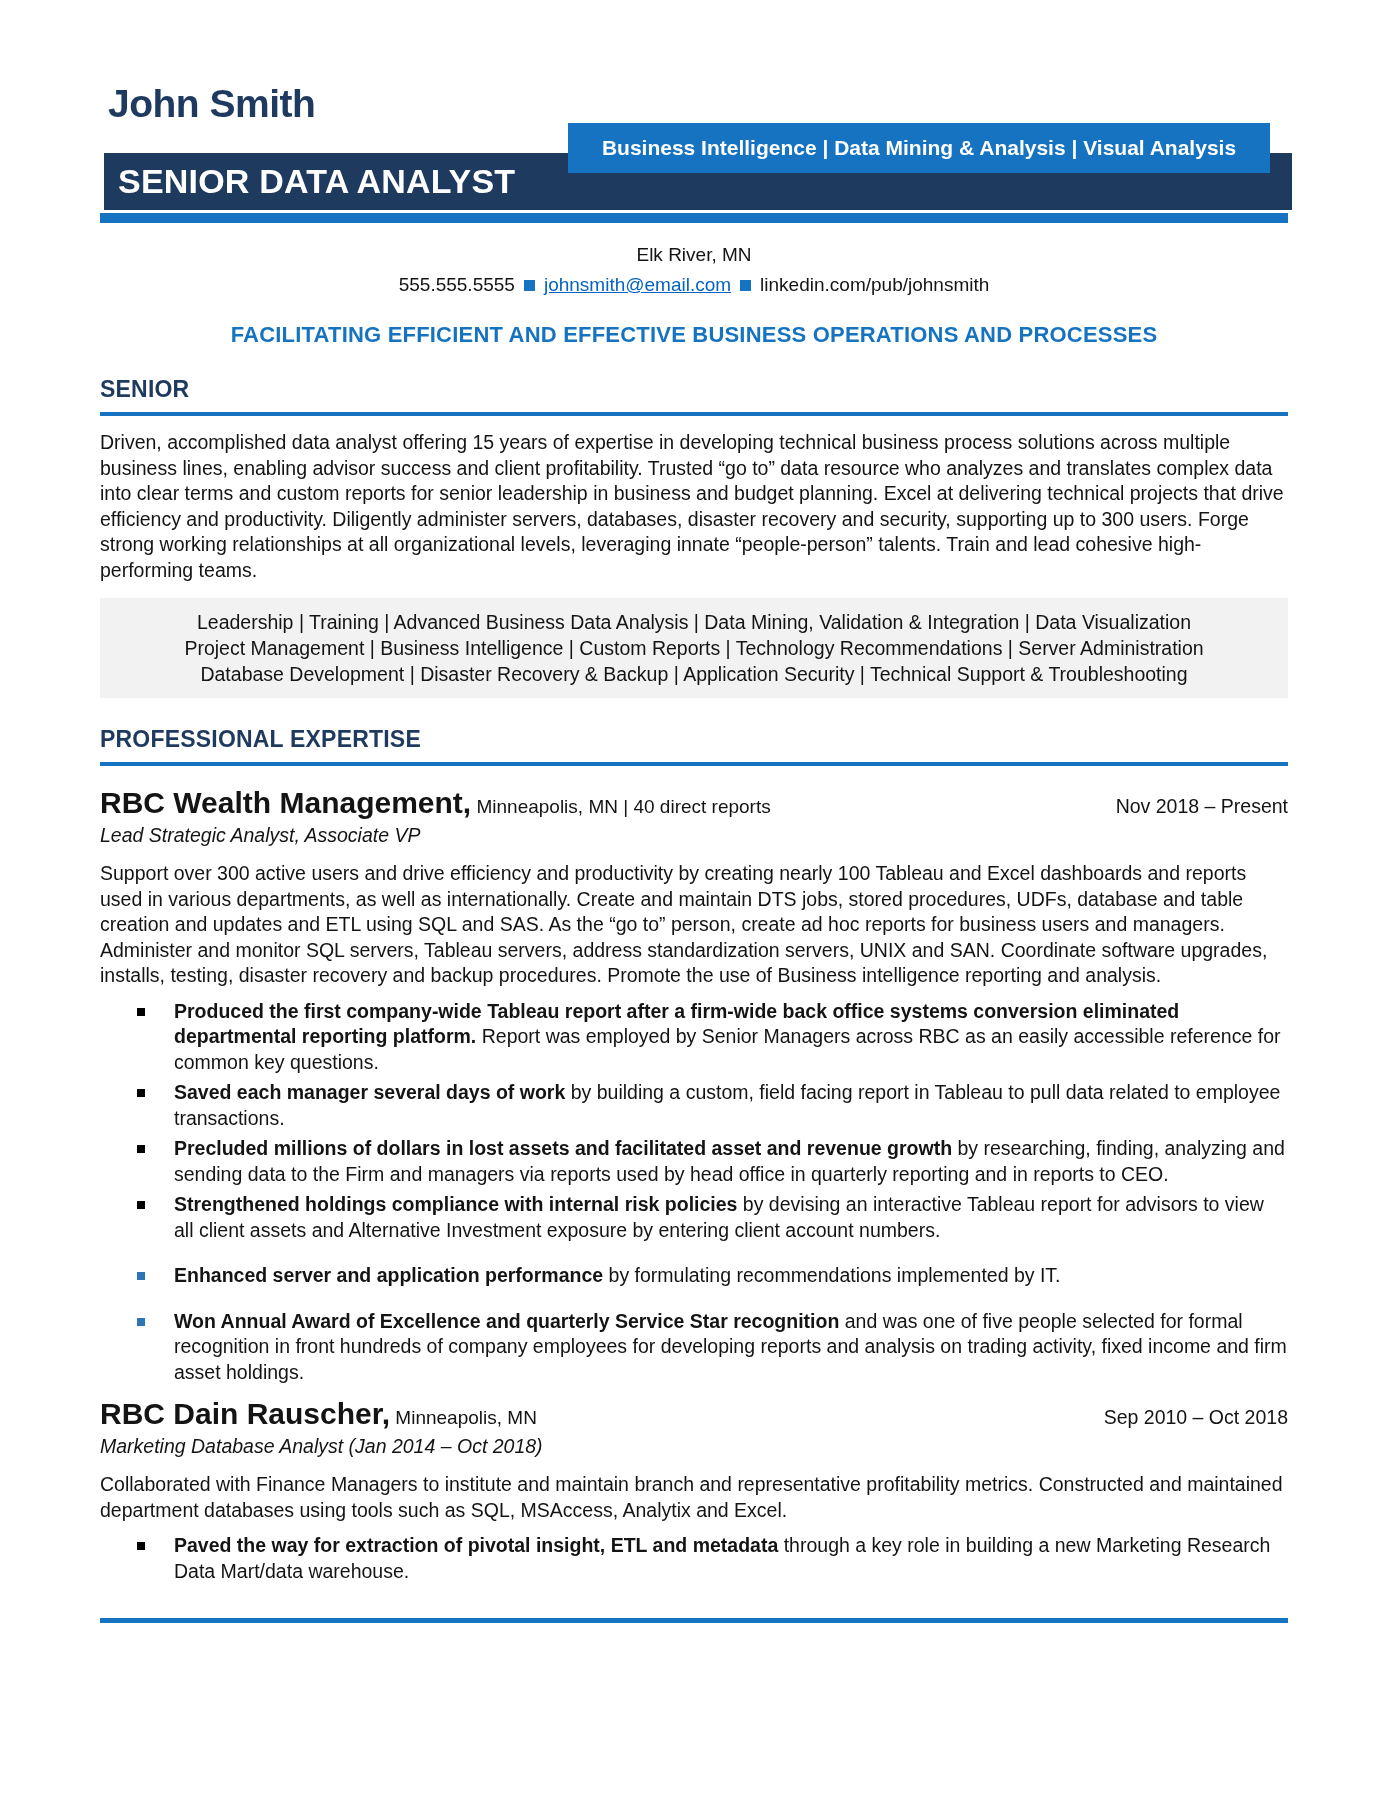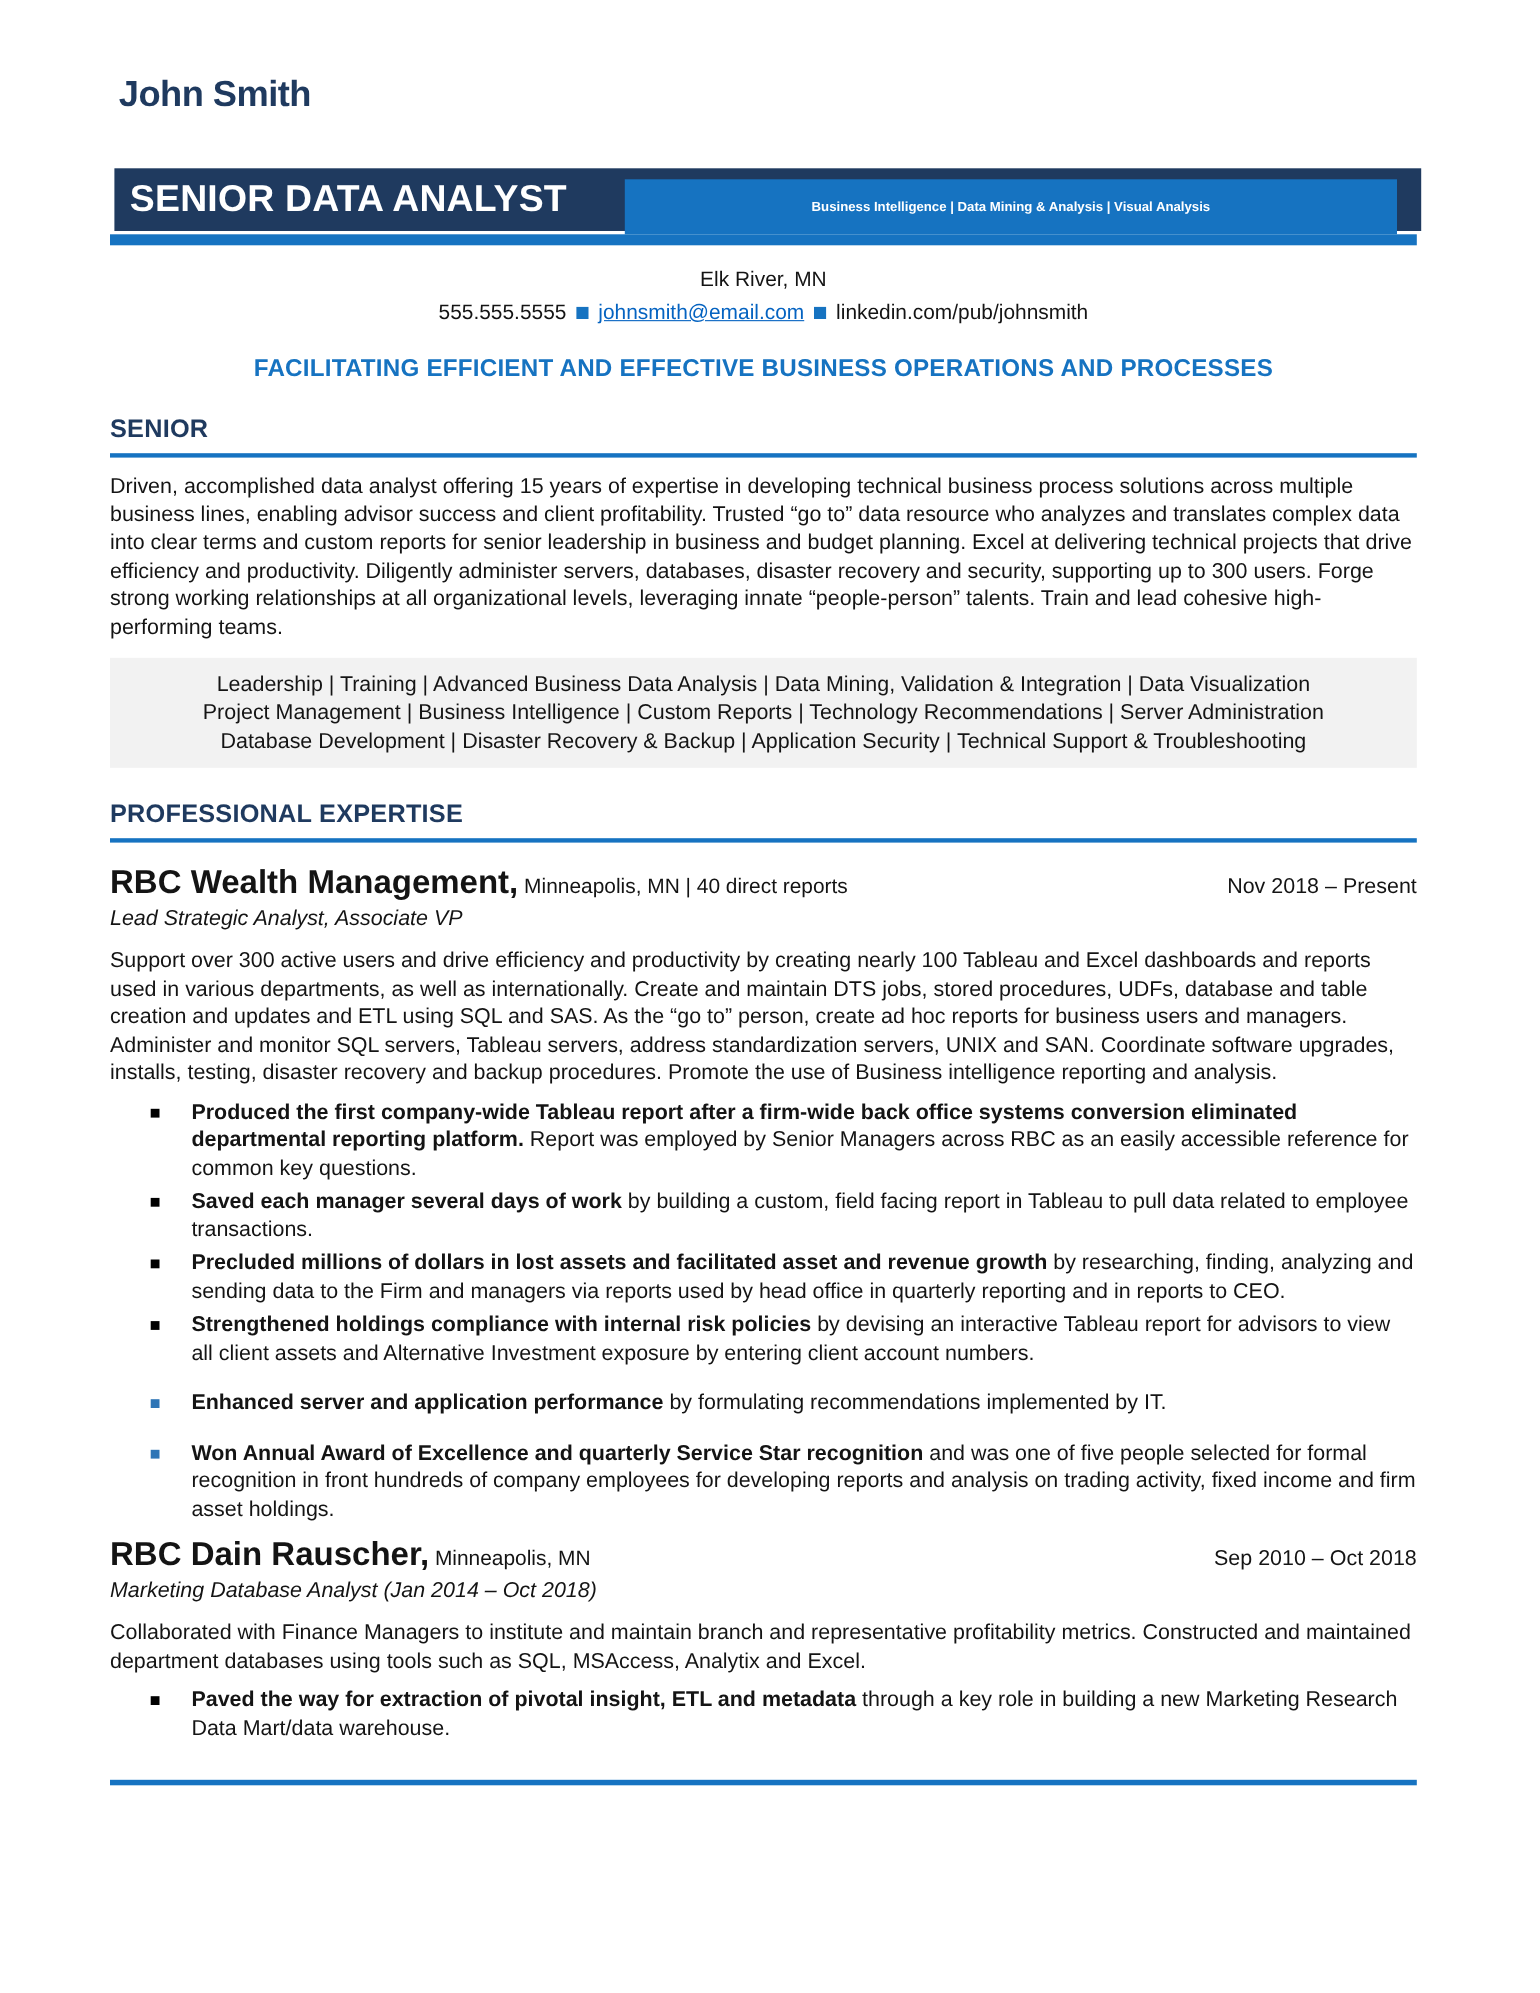--- a/index.html
+++ b/index.html
@@ -9,39 +9,39 @@
     font-family:"Liberation Sans", sans-serif;
     color:#141414;
     position:relative;
     overflow:hidden;
   }
   .page { position:absolute; left:100px; top:0; width:1188px; }
 
   
   .header { position:relative; height:228px; }
   .name {
-    position:absolute; left:8px; top:66px;
-    font-size:33px; font-weight:bold; color:var(--navy,#1f3a5f);
+    position:absolute; left:8px; top:82px;
+    font-size:39px; font-weight:bold; color:var(--navy,#1f3a5f);
     letter-spacing:-0.5px;
   }
   .navy-bar {
     position:absolute; left:4px; top:153px; width:100%; height:57px;
     background:var(--navy,#1f3a5f); color:#fff;
     display:flex; align-items:center; padding-left:14px;
     font-size:34px; font-weight:bold; letter-spacing:0.2px;
   }
   .blue-strip {
     position:absolute; left:0; top:213px; width:100%; height:10px;
     background:var(--blue,#1673c1);
   }
   .banner {
     position:absolute; left:468px; top:123px; width:702px; height:50px;
     background:var(--blue,#1673c1); color:#fff;
     display:flex; align-items:center; justify-content:center;
-    font-size:12px; font-weight:bold; z-index:2;margin-top:40px;
+    font-size:21px; font-weight:bold; z-index:2;
   }
 
   
   .contact { text-align:center; margin-top:12px; font-size:19px; line-height:30px; }
   .sep-square {
     display:inline-block; width:11px; height:11px; background:var(--blue,#1673c1);
     margin:0 9px; vertical-align:baseline; position:relative; top:0px;
   }
   a.email { color:var(--link,#0563c1); text-decoration:underline; }
 

